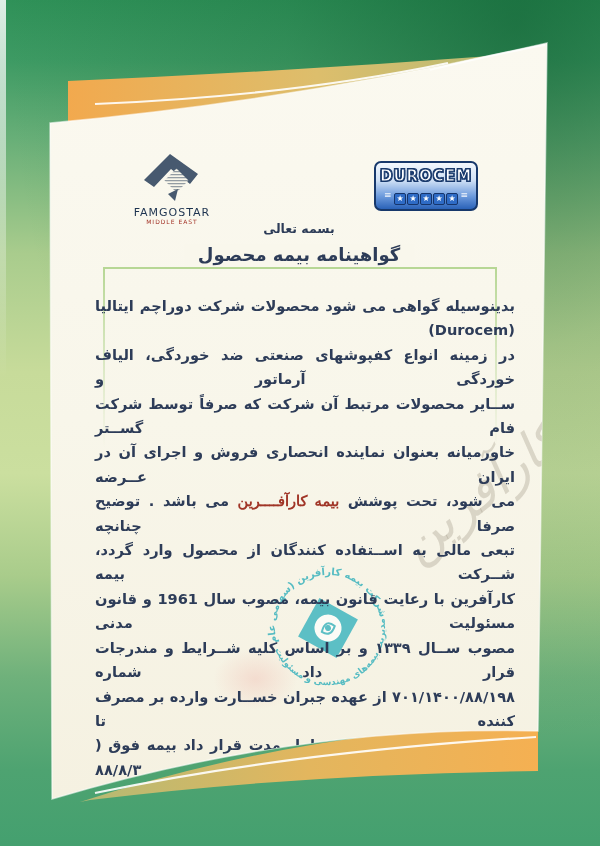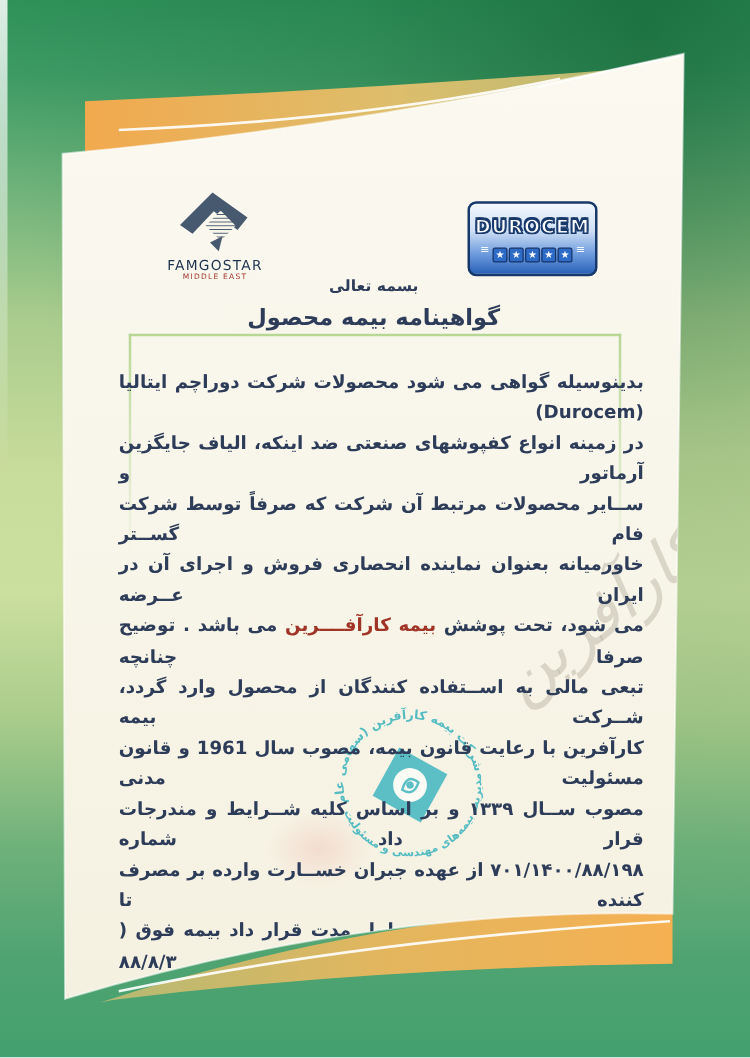--- a/index.html
+++ b/index.html
@@ -10,21 +10,21 @@
   
   #page-content{position:absolute;inset:0;
     clip-path:path("M 50,123 Q 300,100 547,43 L 538,731 Q 300,725 52,799 Z");}
 
   
   .logo-fam{position:absolute;left:112px;top:146px;width:120px;text-align:center;}
   .fam-name{font-size:11px;font-weight:normal;letter-spacing:1px;color:#1d3350;margin-top:-2px;}
   .fam-sub{font-size:6px;color:#a33428;letter-spacing:1px;margin-top:-1px;}
 
   
-  .logo-duro{position:absolute;left:374px;top:161px;width:104px;height:60px;
+  .logo-duro{position:absolute;left:374px;top:161px;width:104px;height:50px;
     border:2px solid #17386b;border-radius:7px;box-sizing:border-box;
     background:linear-gradient(180deg,#f2f7fd 0%,#cfe0f5 38%,#6d9bdd 72%,#2a62b8 100%);
     display:flex;flex-direction:column;align-items:center;justify-content:center;gap:1px;}
   .duro-name{font-size:15px;font-weight:bold;letter-spacing:1px;color:#ffffff;
     -webkit-text-stroke:1px #17386b;
     text-shadow:1px 1px 0 #17386b,-1px 1px 0 #17386b,1px -1px 0 #17386b,-1px -1px 0 #17386b;}
   .duro-stars{display:flex;align-items:center;gap:2px;}
   .tick{color:rgba(255,255,255,.9);font-size:9px;line-height:9px;}
   .star-tile{display:inline-flex;align-items:center;justify-content:center;
     width:12px;height:12px;background:#2e6bc6;border:1px solid #16356b;border-radius:2px;
@@ -40,21 +40,21 @@
     background:#b7d795;z-index:1;}
   .frame-left,.frame-right{position:absolute;top:267px;width:1.6px;height:180px;
     background:linear-gradient(180deg,#b7d795 0%,rgba(183,215,149,0) 100%);z-index:1;}
   .frame-left{left:103px;}
   .frame-right{left:495px;}
 
   .body-text{position:absolute;left:95px;top:294px;width:420px;direction:rtl;
     font-size:14.6px;font-weight:bold;color:#2d3c58;line-height:24.4px;z-index:3;}
   .body-line{text-align:justify;text-align-last:justify;white-space:normal;}
   .body-line:last-child{text-align-last:right;}
-  .body-line .red{color:#a03527;}
+  .body-line .red{color:#a03527;font-family:Liberation Serif, serif;}
 
   .watermark{position:absolute;left:350px;top:555px;width:340px;direction:rtl;
     font-family:"DejaVu Serif","Liberation Serif",serif;font-style:italic;
     font-size:52px;color:rgba(158,150,132,0.33);
     transform:rotate(-38deg);transform-origin:left top;z-index:1;}
 
   .stamp{position:absolute;left:256px;top:556px;z-index:2;opacity:.9;
     transform:rotate(-16deg);}
 
   .pink-patch{position:absolute;left:213px;top:648px;width:85px;height:62px;
@@ -156,21 +156,21 @@
     <div class="frame-right"></div>
 
     <div class="title">
       <span>گواهینامه بیمه محصول</span>
     </div>
 
     <div class="watermark">بیمه کارآفرین</div>
 
     <div class="body-text" id="bodyLines" dir="rtl">
         <div class="body-line"><span>بدینوسیله گواهی می شود محصولات شرکت دوراچم ایتالیا (Durocem)</span></div>
-        <div class="body-line"><span>در زمینه انواع کفپوشهای صنعتی ضد اینکه، الیاف جایگزین آرماتور و</span></div>
+        <div class="body-line"><span>در زمینه انواع کفپوشهای صنعتی ضد خوردگی، الیاف خوردگی آرماتور و</span></div>
         <div class="body-line"><span>ســایر محصولات مرتبط آن شرکت که صرفاً توسط شرکت فام گســتر</span></div>
         <div class="body-line"><span>خاورمیانه بعنوان نماینده انحصاری فروش و اجرای آن در ایران عــرضه</span></div>
         <div class="body-line"><span>می شود، تحت پوشش </span><span class="red">بیمه کارآفــــرین</span><span> می باشد . توضیح صرفا چنانچه</span></div>
         <div class="body-line"><span>تبعی مالی به اســتفاده کنندگان از محصول وارد گردد، شــرکت بیمه</span></div>
         <div class="body-line"><span>کارآفرین با رعایت قانون بیمه، مصوب سال 1961 و قانون مسئولیت مدنی</span></div>
         <div class="body-line"><span>مصوب ســال ۱۳۳۹ و بر اساس کلیه شــرایط و مندرجات قرار داد شماره</span></div>
         <div class="body-line"><span>۷۰۱/۱۴۰۰/۸۸/۱۹۸ از عهده جبران خســارت وارده بر مصرف کننده تا</span></div>
         <div class="body-line"><span>سقف یک میلیارد ریال در طول مدت قرار داد بیمه فوق ( از تاریخ ۸۸/۸/۳</span></div>
         <div class="body-line"><span>الی ۸۹/۸/۳) بر خواهد آمد .</span></div>
       </div>

